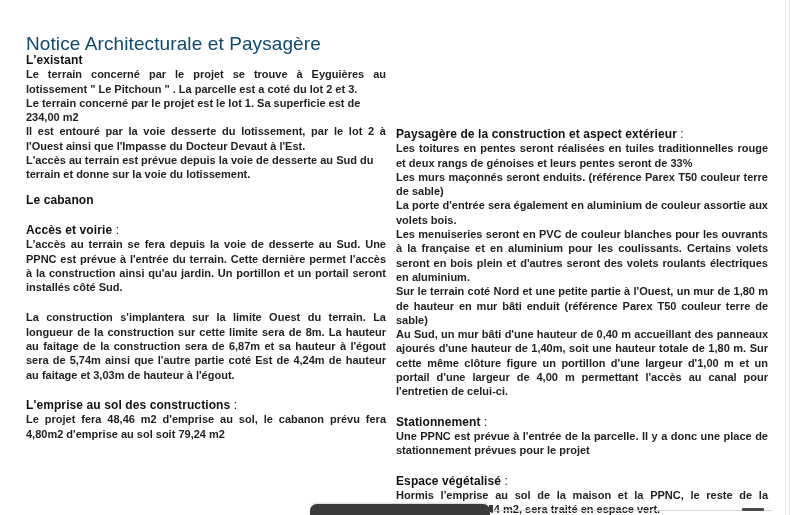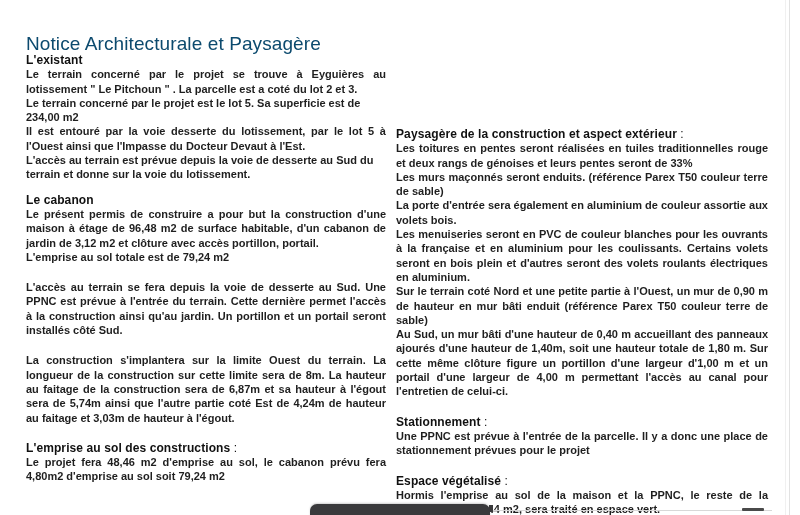--- a/index.html
+++ b/index.html
@@ -128,39 +128,36 @@
 <div id="page">
 
   <div class="doc-title">Notice Architecturale et Paysagère</div>
 
   <div class="col col-left">
 
     <div class="sec">
       <div class="sec-head"><span>L'existant</span><span class="thin"></span></div>
       <div class="sec-body">
         <p>Le terrain concerné par le projet se trouve à Eyguières au lotissement " Le Pitchoun " . La parcelle est a coté du lot 2 et 3.</p>
-        <p class="last">Le terrain concerné par le projet est le lot 5. Sa superficie est de 234,00 m2</p>
-        <p>Il est entouré par la voie desserte du lotissement, par le lot 5 à l'Ouest ainsi que l'Impasse du Docteur Devaut à l'Est.</p>
+        <p class="last">Le terrain concerné par le projet est le lot 1. Sa superficie est de 234,00 m2</p>
+        <p>Il est entouré par la voie desserte du lotissement, par le lot 2 à l'Ouest ainsi que l'Impasse du Docteur Devaut à l'Est.</p>
         <p class="last">L'accès au terrain est prévue depuis la voie de desserte au Sud du terrain et donne sur la voie du lotissement.</p>
       </div>
     </div>
 
     <div class="gap-md"></div>
 
     <div class="sec">
       <div class="sec-head"><span>Le cabanon</span><span class="thin"></span></div>
-      <div class="sec-body">
-        <p>Le présent permis de construire a pour but la construction d'une maison à étage de 96,48 m2 de surface habitable, d'un cabanon de jardin de 3,12 m2 et clôture avec accès portillon, portail.</p>
-        <p class="last">L'emprise au sol totale est de 79,24 m2</p>
-      </div>
-    </div>
-
-    <div class="gap-lg"></div>
-
-    <div class="sec">
+    </div>
+
+    <div class="gap-lg"></div>
+
+    <div class="sec">
+      <div class="sec-head"><span>Accès et voirie</span><span class="thin"> :</span></div>
       <div class="sec-body">
         <p>L'accès au terrain se fera depuis la voie de desserte au Sud. Une PPNC est prévue à l'entrée du terrain. Cette dernière permet l'accès à la construction ainsi qu'au jardin. Un portillon et un portail seront installés côté Sud.</p>
       </div>
     </div>
 
     <div class="gap-lg"></div>
 
     <div class="sec">
       <div class="sec-body">
         <p>La construction s'implantera sur la limite Ouest du terrain. La longueur de la construction sur cette limite sera de 8m. La hauteur au faitage de la construction sera de 6,87m et sa hauteur à l'égout sera de 5,74m ainsi que l'autre partie coté Est de 4,24m de hauteur au faitage et 3,03m de hauteur à l'égout.</p>
@@ -182,21 +179,21 @@
 
   <div class="col col-right">
 
     <div class="sec">
       <div class="sec-head"><span>Paysagère de la construction et aspect extérieur</span><span class="thin"> :</span></div>
       <div class="sec-body">
         <p>Les toitures en pentes seront réalisées en tuiles traditionnelles rouge et deux rangs de génoises et leurs pentes seront de 33%</p>
         <p>Les murs maçonnés seront enduits. (référence Parex T50 couleur terre de sable)</p>
         <p>La porte d'entrée sera également en aluminium de couleur assortie aux volets bois.</p>
         <p>Les menuiseries seront en PVC de couleur blanches pour les ouvrants à la française et en aluminium pour les coulissants. Certains volets seront en bois plein et d'autres seront des volets roulants électriques en aluminium.</p>
-        <p>Sur le terrain coté Nord et une petite partie à l'Ouest, un mur de 0,90 m de hauteur en mur bâti enduit  (référence Parex T50 couleur terre de sable)</p>
+        <p>Sur le terrain coté Nord et une petite partie à l'Ouest, un mur de 1,80 m de hauteur en mur bâti enduit  (référence Parex T50 couleur terre de sable)</p>
         <p>Au Sud, un mur bâti d'une hauteur de 0,40 m accueillant des panneaux ajourés d'une hauteur de 1,40m, soit une hauteur totale de 1,80 m. Sur cette même clôture figure un portillon d'une largeur d'1,00 m et un portail d'une largeur de 4,00 m permettant l'accès au canal pour l'entretien de celui-ci.</p>
       </div>
     </div>
 
     <div class="gap-lg"></div>
 
     <div class="sec">
       <div class="sec-head"><span>Stationnement</span><span class="thin"> :</span></div>
       <div class="sec-body">
         <p>Une PPNC est prévue à l'entrée de la parcelle. Il y a donc une place de stationnement prévues pour le projet</p>

